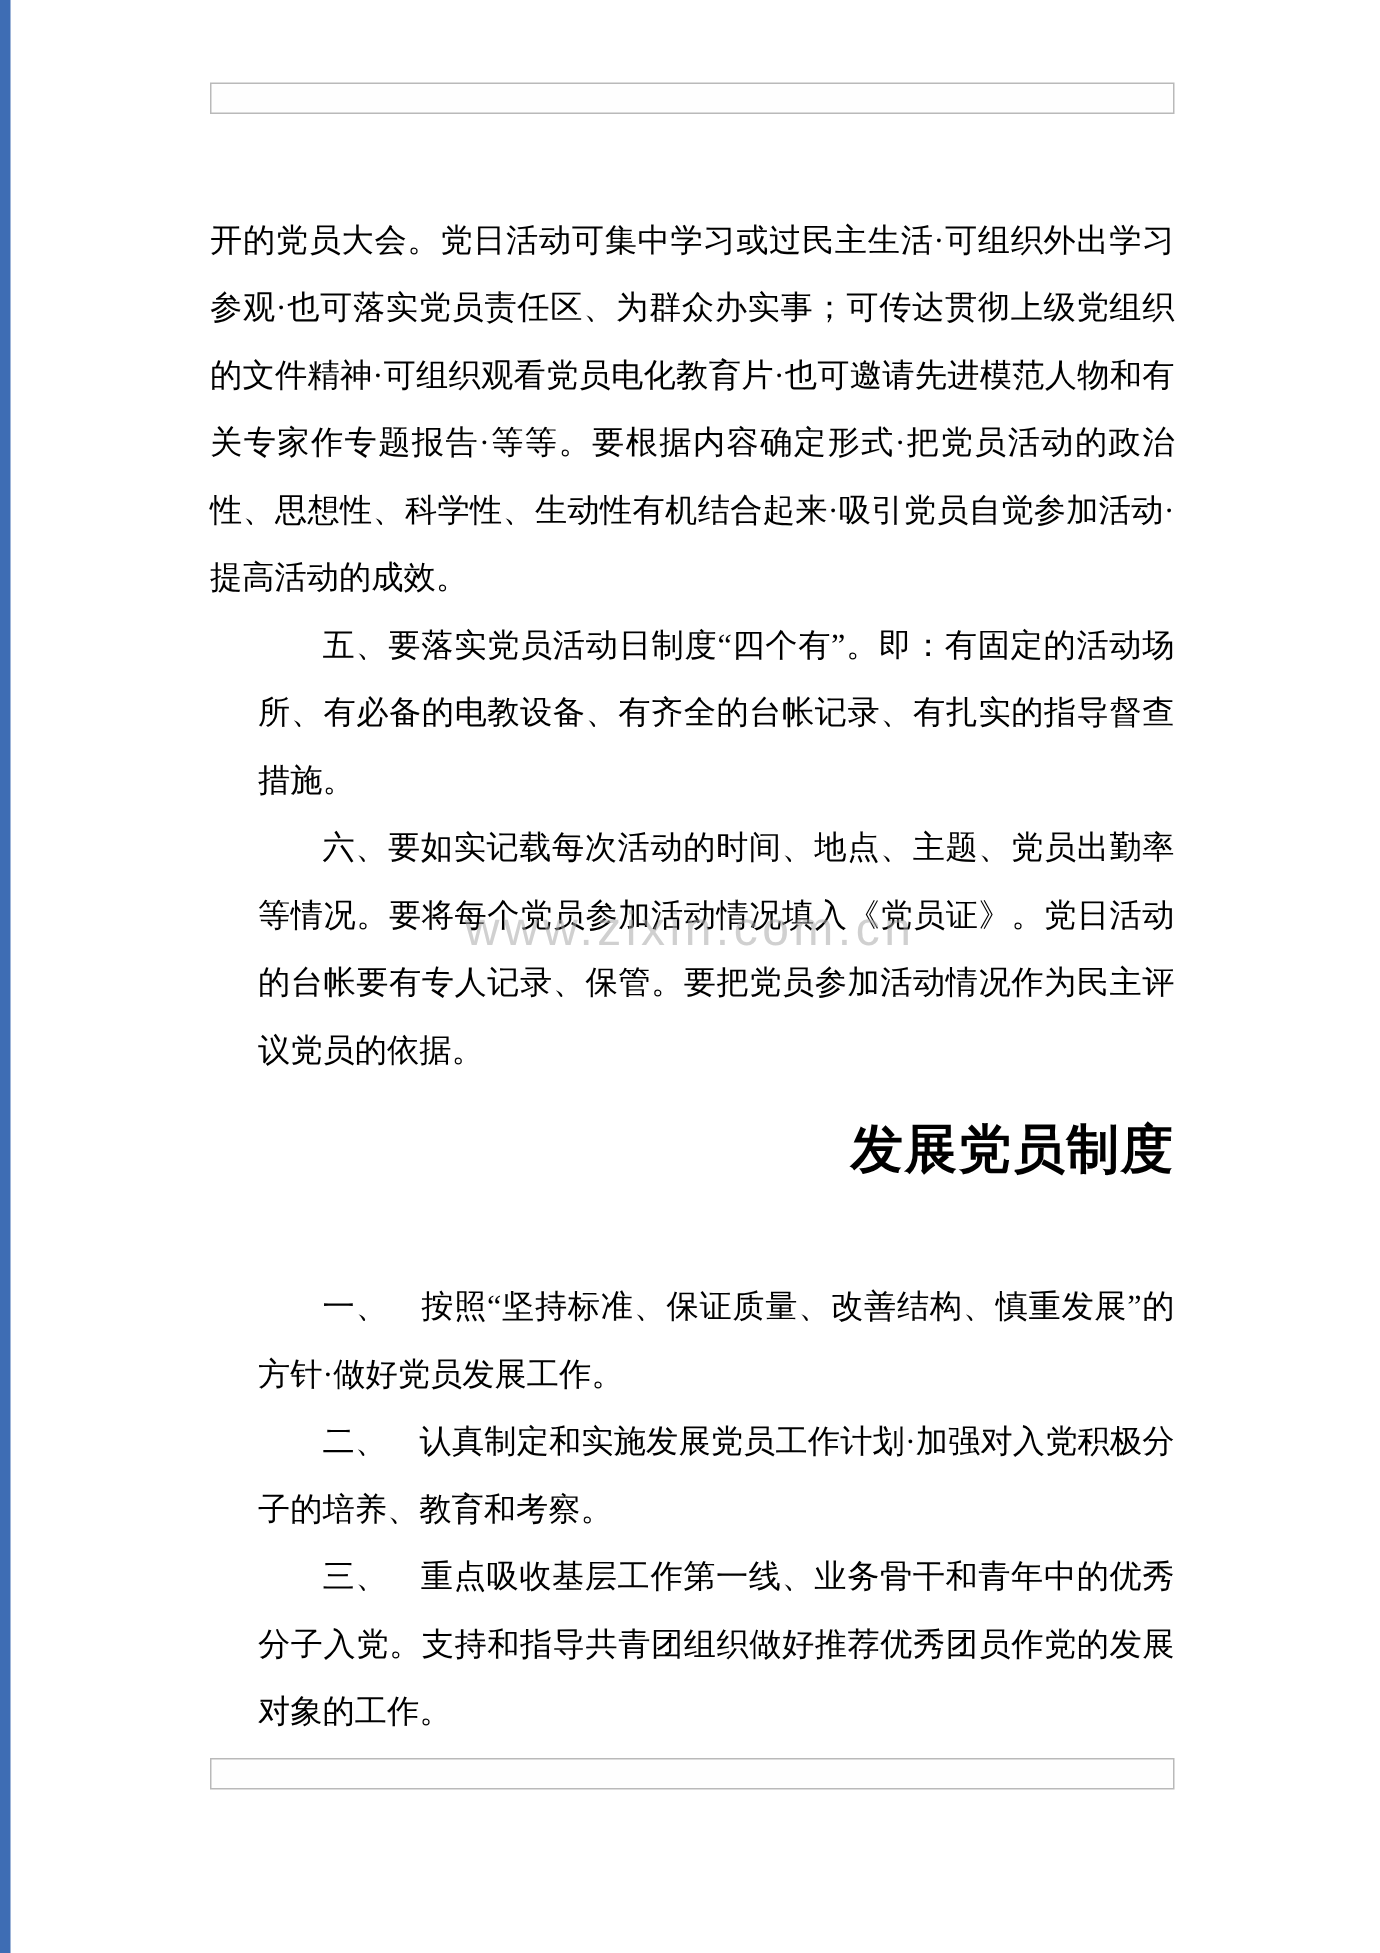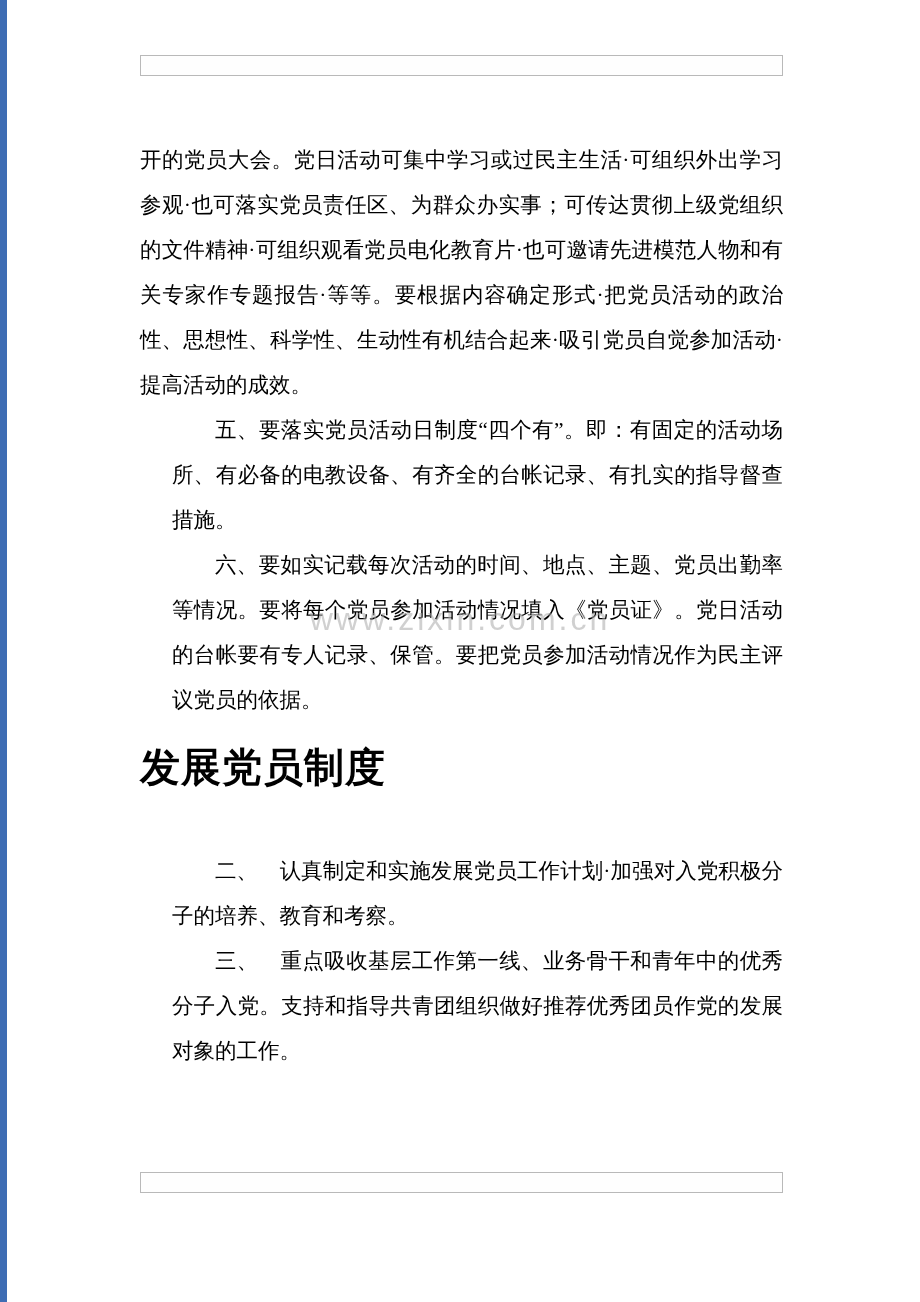--- a/index.html
+++ b/index.html
@@ -69,24 +69,24 @@
     line-height: 45px;
     text-align: justify;
     text-justify: inter-ideograph;
   }
   .para.indent {
     text-indent: 2em;
     margin-left: 32px;
   }
   .doc-title {
     margin: 18px 0 56px 0;
-    text-align: left;
+    text-align: right;
     font-family: "Liberation Sans", sans-serif;
     font-weight: bold;
-    font-size: 40px;
+    font-size: 35px;
     line-height: 52px;
     letter-spacing: 1px;
   }
 </style>
 </head>
 <body>
 
 <div class="page">
 
   <div class="side-bar"></div>
@@ -98,20 +98,21 @@
   <div class="content">
 
     <p class="para">开的党员大会。党日活动可集中学习或过民主生活·可组织外出学习参观·也可落实党员责任区、为群众办实事；可传达贯彻上级党组织的文件精神·可组织观看党员电化教育片·也可邀请先进模范人物和有关专家作专题报告·等等。要根据内容确定形式·把党员活动的政治性、思想性、科学性、生动性有机结合起来·吸引党员自觉参加活动·提高活动的成效。</p>
 
     <p class="para indent">五、要落实党员活动日制度“四个有”。即：有固定的活动场所、有必备的电教设备、有齐全的台帐记录、有扎实的指导督查措施。</p>
 
     <p class="para indent">六、要如实记载每次活动的时间、地点、主题、党员出勤率等情况。要将每个党员参加活动情况填入《党员证》。党日活动的台帐要有专人记录、保管。要把党员参加活动情况作为民主评议党员的依据。</p>
 
     <h1 class="doc-title">发展党员制度</h1>
 
+    <p class="para indent">一、　按照“坚持标准、保证质量、改善结构、慎重发展”的方针·做好党员发展工作。</p>
 
     <p class="para indent">二、　认真制定和实施发展党员工作计划·加强对入党积极分子的培养、教育和考察。</p>
 
     <p class="para indent">三、　重点吸收基层工作第一线、业务骨干和青年中的优秀分子入党。支持和指导共青团组织做好推荐优秀团员作党的发展对象的工作。</p>
 
 
 
   </div>
 
   <div class="footer-box"></div>

